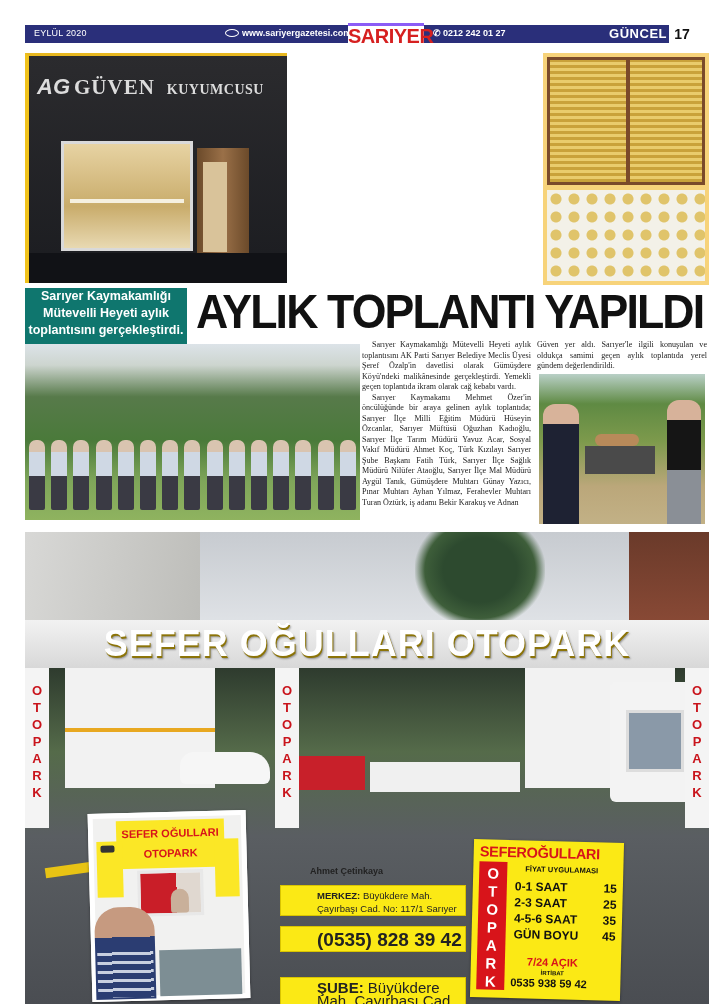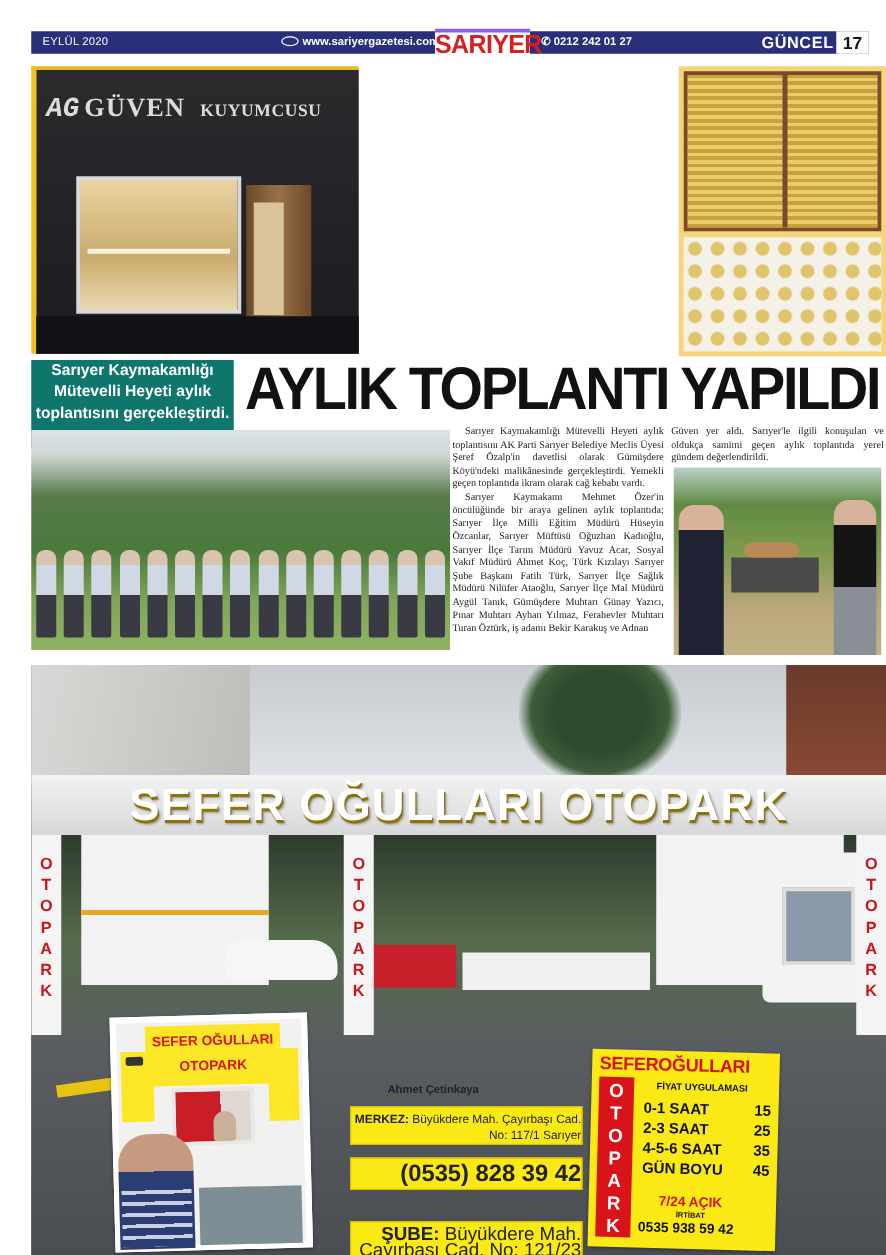--- a/index.html
+++ b/index.html
@@ -14,21 +14,21 @@
   .hdr .logo { position: absolute; left: 323px; top: -2px; width: 76px; height: 23px; background: #fff; border-top: 3px solid #8b5cf6; }
   .hdr .logo span { display: block; font-size: 20px; font-weight: bold; color: #d62020; line-height: 20px; text-align: center; letter-spacing: -0.5px; font-family: "Liberation Sans", sans-serif; transform: scaleY(1.05); }
   .hdr .phone { position: absolute; left: 408px; top: 3px; font-size: 9px; font-weight: bold; }
   .hdr .section { position: absolute; right: 28px; top: 1px; font-size: 13px; font-weight: bold; letter-spacing: .5px; }
   .hdr .pageno { position: absolute; right: 0; top: 0; width: 26px; height: 18px; background: #fff; color: #111; font-size: 14px; font-weight: bold; text-align: center; line-height: 18px; }
 
   
   .jewel { position: absolute; left: 25px; top: 53px; width: 684px; height: 232px; }
   .shop { position: absolute; left: 0; top: 0; width: 262px; height: 230px; background: linear-gradient(#2b2b2e, #1b1c20); border-left: 4px solid #f0c21c; border-top: 3px solid #e8b820; }
   .shop .sign { position: absolute; left: 8px; top: 18px; color: #dcdcdc; font-weight: bold; }
-  .shop .sign .ag { font-family: Liberation Mono, monospace; font-size: 22px; font-style: italic; }
+  .shop .sign .ag { font-family: Liberation Sans, sans-serif; font-size: 22px; font-style: italic; }
   .shop .sign .guven { font-family: "Liberation Serif", serif; font-size: 21px; margin-left: 4px; letter-spacing: 1px; }
   .shop .sign .kuyum { font-family: "Liberation Serif", serif; font-size: 14px; margin-left: 12px; letter-spacing: .5px; }
   .shop .window { position: absolute; left: 32px; top: 85px; width: 132px; height: 110px; background: linear-gradient(#e7d3a3, #c9ac6b 60%, #e8d9b2); border: 3px solid #d9d9d9; }
   .shop .window::before { content: ""; position: absolute; left: 6px; right: 6px; top: 55px; height: 4px; background: #f5f0e0; }
   .shop .door { position: absolute; left: 168px; top: 92px; width: 52px; height: 128px; background: linear-gradient(90deg, #6b4a2a, #9a7048 50%, #6b4a2a); }
   .shop .door::before { content: ""; position: absolute; left: 6px; top: 14px; width: 24px; height: 90px; background: #d9c39a; }
   .shop .base { position: absolute; left: 0; right: 0; bottom: 0; height: 30px; background: #111216; }
   .mid { position: absolute; left: 265px; top: 0; width: 250px; height: 232px; background: linear-gradient(100deg, #fbedc4, #fff8e8 50%, #f7d88c); }
   .mid .owners { position: absolute; left: 0; width: 250px; top: 14px; text-align: center; font-size: 9px; font-weight: bold; }
   .mid .necklace { position: absolute; left: 8px; top: 45px; width: 110px; height: 140px; border-radius: 45% 45% 10% 10%; background: radial-gradient(circle at 50% 25%, #f5f2ec 30%, #e5ddcf 60%); }
@@ -89,21 +89,21 @@
   .polaroid .sign-left { position: absolute; left: 6px; top: 26px; width: 26px; height: 56px; background: #fbe726; }
   .polaroid .sign-left::before { content: ""; position: absolute; left: 4px; top: 4px; width: 14px; height: 7px; background: #333; border-radius: 2px; }
   .polaroid .sign-right { position: absolute; right: 6px; top: 26px; width: 24px; height: 58px; background: #fbe726; }
   .polaroid .win { position: absolute; left: 46px; top: 56px; width: 66px; height: 46px; background: linear-gradient(90deg, #c91e28 0 60%, #e0d8d0 60%); border: 3px solid #e8e8e8; }
   .polaroid .win::after { content: ""; position: absolute; left: 30px; top: 16px; width: 18px; height: 24px; background: #c9b09a; border-radius: 9px 9px 3px 3px; }
   .polaroid .man { position: absolute; left: 2px; top: 92px; width: 60px; height: 96px; background: linear-gradient(#c69a80 0 30px, #2b3d72 30px); border-radius: 24px 24px 4px 4px; }
   .polaroid .man::after { content: ""; position: absolute; left: 2px; top: 40px; width: 56px; height: 50px; background: repeating-linear-gradient(0deg, #2b3d72 0 6px, #c8cfe0 6px 9px); }
   .polaroid .box { position: absolute; left: 66px; top: 136px; width: 82px; height: 46px; background: #7d8e94; }
 
   .caption { position: absolute; left: 310px; top: 866px; font-size: 9px; font-weight: bold; color: #222; }
-  .ybox { position: absolute; left: 280px; background: #fbe915; color: #222; text-align: right; border: 1px solid #d9c400; }
+  .ybox { position: absolute; left: 280px; background: #fbe915; color: #222; text-align: left; border: 1px solid #d9c400; padding-left: 36px; }
   .ybox.a { top: 885px; width: 186px; height: 31px; font-size: 9.5px; line-height: 13px; padding-top: 3px; }
   .ybox.b { top: 926px; width: 186px; height: 26px; font-size: 19px; font-weight: bold; line-height: 26px; }
   .ybox.c { top: 958px; width: 186px; height: 31px; font-size: 15px; line-height: 13px; padding-top: 3px; margin-top: 19px; }
   .ybox b { font-weight: bold; }
 
   .price { position: absolute; left: 472px; top: 841px; width: 150px; height: 158px; background: #fbe915; transform: rotate(1.5deg); box-shadow: 0 1px 3px rgba(0,0,0,.4); }
   .price .title { position: absolute; left: 6px; top: 4px; font-size: 14.5px; font-weight: bold; color: #d8141a; letter-spacing: -0.3px; }
   .price .vbar { position: absolute; left: 6px; top: 22px; width: 28px; height: 128px; background: #d8141a; color: #fff; font-weight: bold; font-size: 15px; line-height: 18px; text-align: center; padding-top: 3px; }
   .price .sub { position: absolute; left: 52px; top: 24px; font-size: 7.5px; font-weight: bold; }
   .price .rows { position: absolute; left: 42px; top: 38px; width: 102px; }

